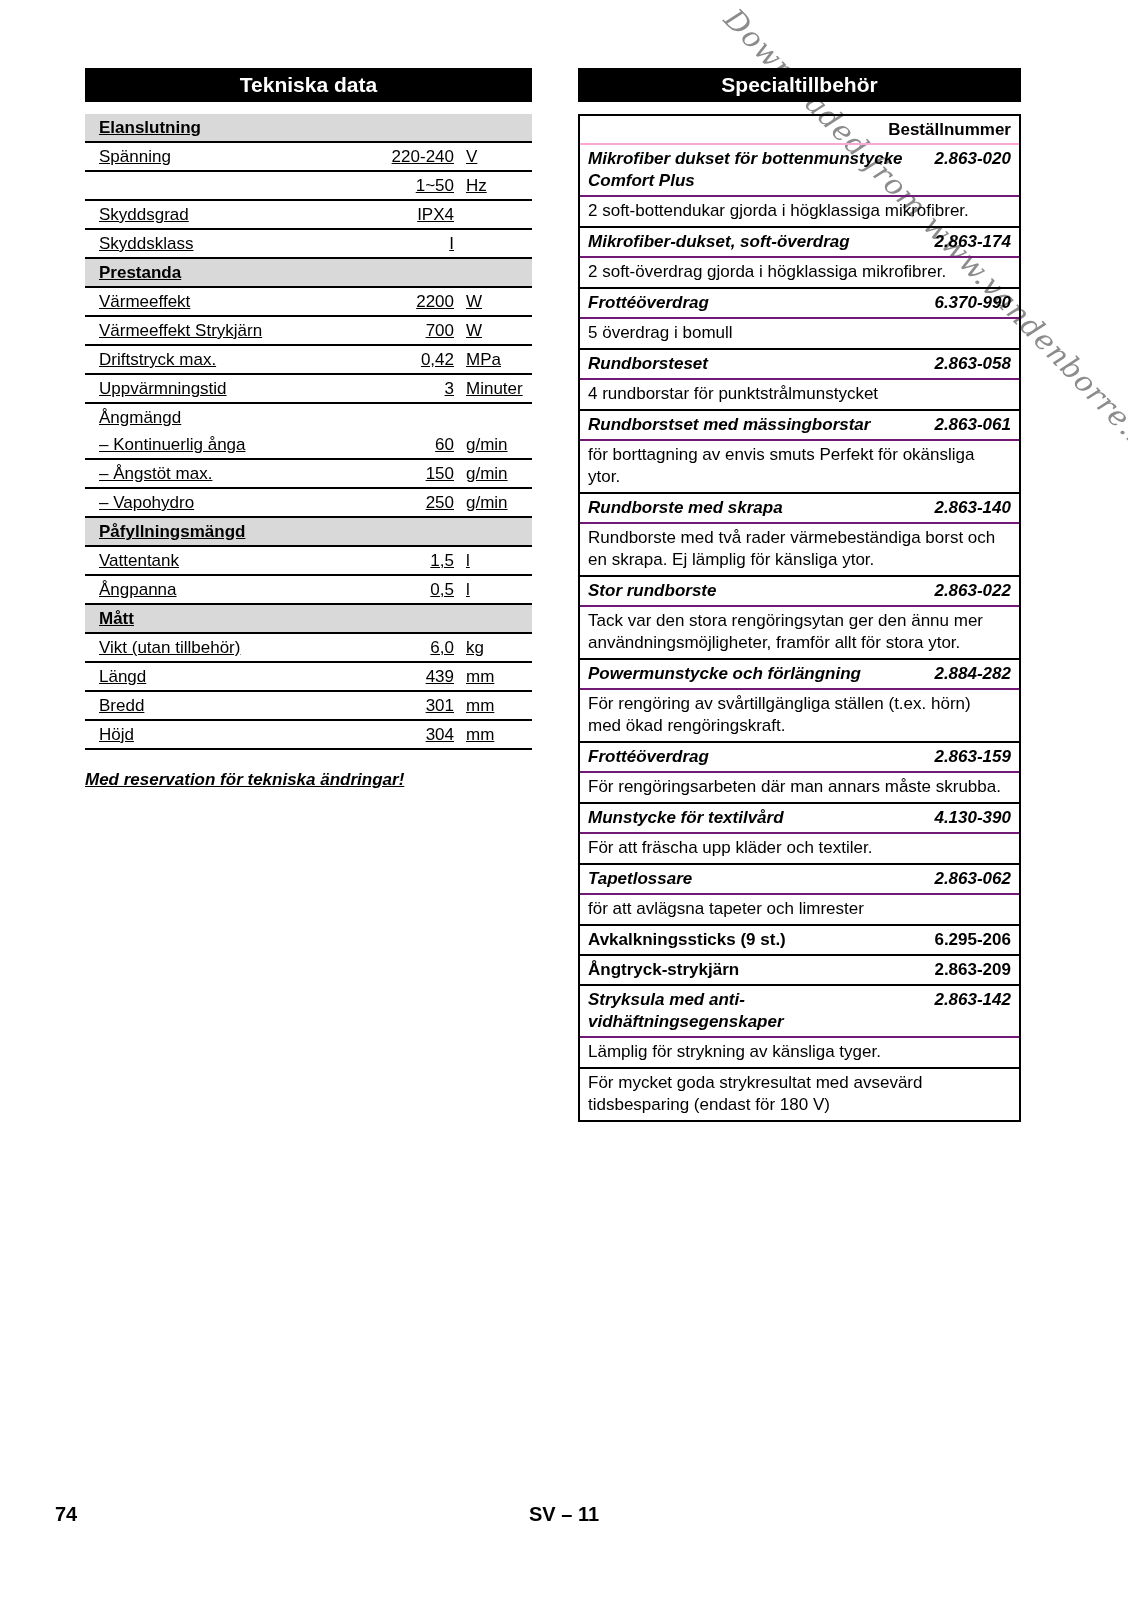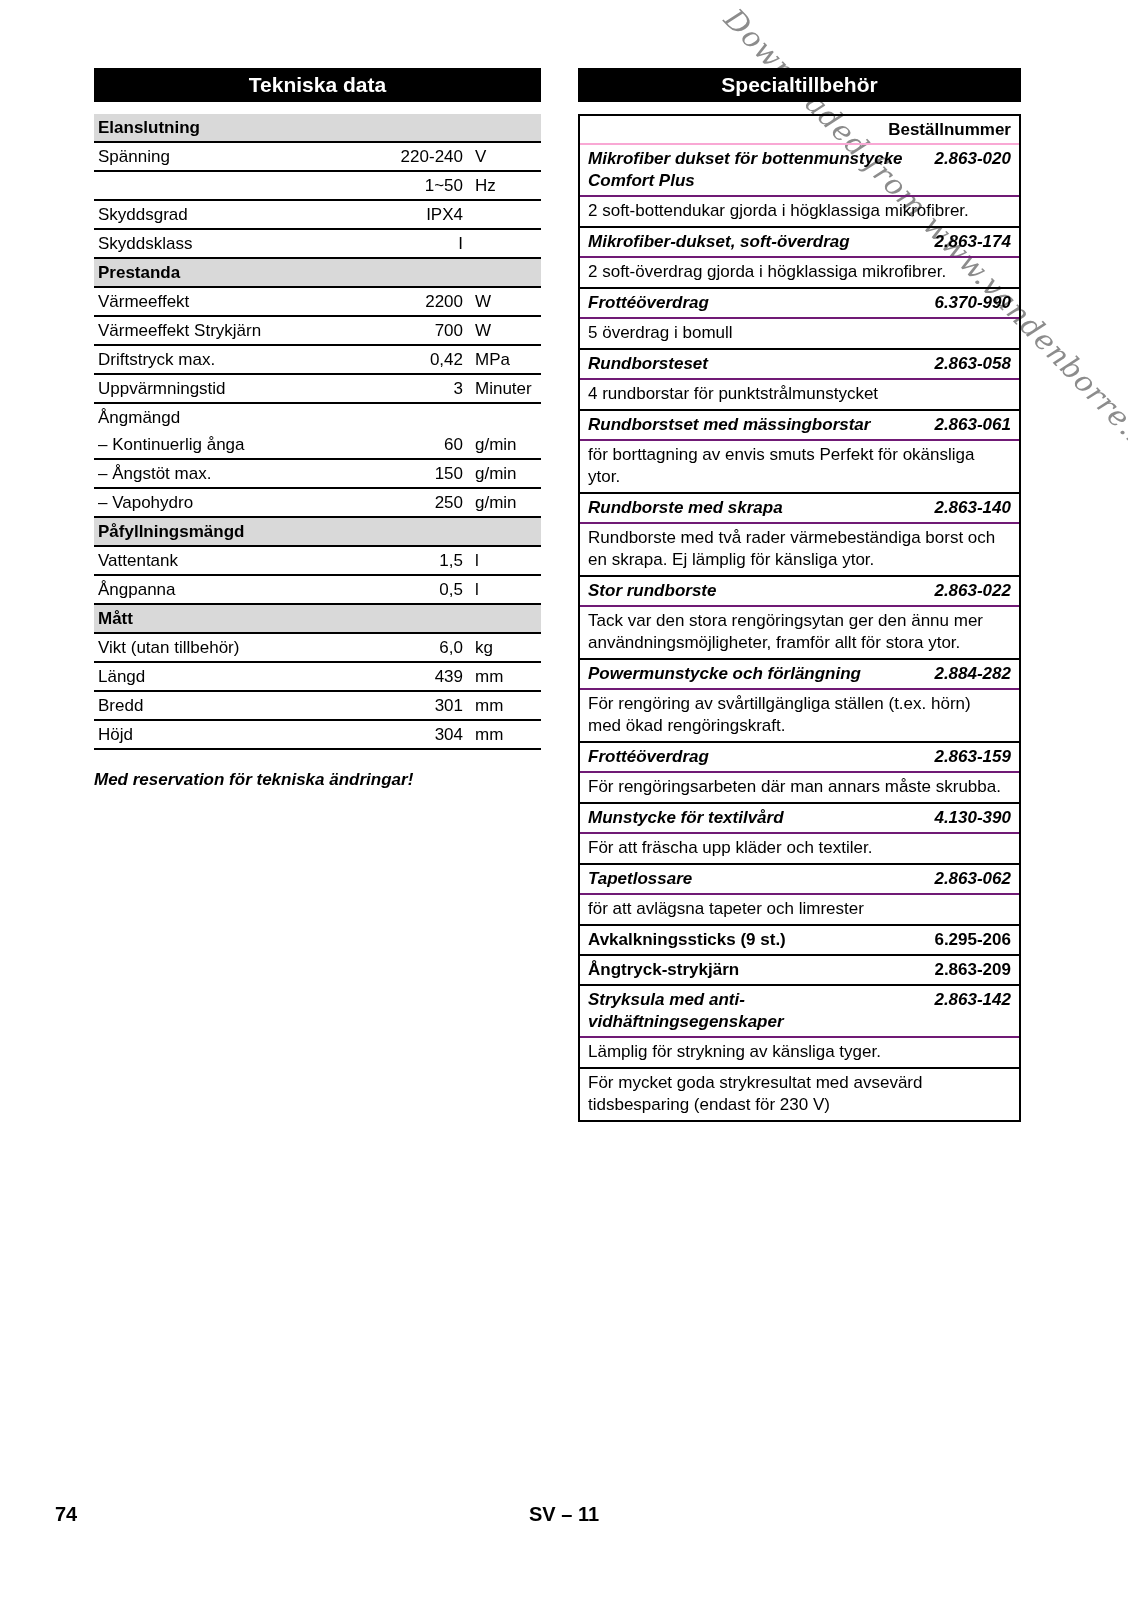--- a/index.html
+++ b/index.html
@@ -3,29 +3,29 @@
 <meta charset="utf-8">
 <style>
   html,body{margin:0;padding:0;}
   body{
     width:1128px;height:1600px;
     background:#ffffff;color:#000;
     font-family:"Liberation Sans", sans-serif;
     position:relative;overflow:hidden;
   }
   .col{position:absolute;top:68px;}
-  .col-left{left:94px;width:447px;}
+  .col-left{left:85px;width:447px;text-decoration:underline;}
   .col-right{left:578px;width:443px;}
   .titlebar{
     background:#000;color:#fff;font-weight:bold;
     font-size:21px;text-align:center;padding:5px 0;line-height:24px;
   }
   
   .ttable{margin-top:12px;font-size:17px;}
-  .trow{display:flex;align-items:flex-end;padding:4px 6px 3px 4px;line-height:20px;
+  .trow{display:flex;align-items:flex-end;padding:4px 6px 3px 14px;line-height:20px;
         border-bottom:2px solid #000;}
   .trow.section{background:#d9d9d9;font-weight:bold;}
   .trow.sub{border-bottom:none;}
   .tlabel{flex:1;text-align:left;}
   .tvalue{width:100px;text-align:right;}
   .tunit{width:72px;text-align:left;padding-left:12px;box-sizing:border-box;}
   .note{margin-top:20px;font-size:17px;font-weight:bold;font-style:italic;}
   
   .atable{margin-top:12px;border:2px solid #000;font-size:17px;}
   .ahead{font-weight:bold;text-align:right;padding:3px 8px;border-bottom:2px solid #f9a8d4;line-height:21px;}
@@ -256,20 +256,20 @@
           </div>
         </div>
         <div class="aitem">
           <div class="aname">
             <span class="an">Stryksula med anti-vidhäftningsegenskaper</span>
             <span class="anum">2.863-142</span>
           </div>
           <div class="adesc">Lämplig för strykning av känsliga tyger.</div>
         </div>
         <div class="aitem">
-          <div class="adesc">För mycket goda strykresultat med avsevärd tidsbesparing (endast för 230 V)</div>
+          <div class="adesc">För mycket goda strykresultat med avsevärd tidsbesparing (endast för 180 V)</div>
         </div>
       </div>
   </div>
 </div>
 
 <div class="footer-left">74</div>
 <div class="footer-center">SV – 11</div>
 
 </body></html>

